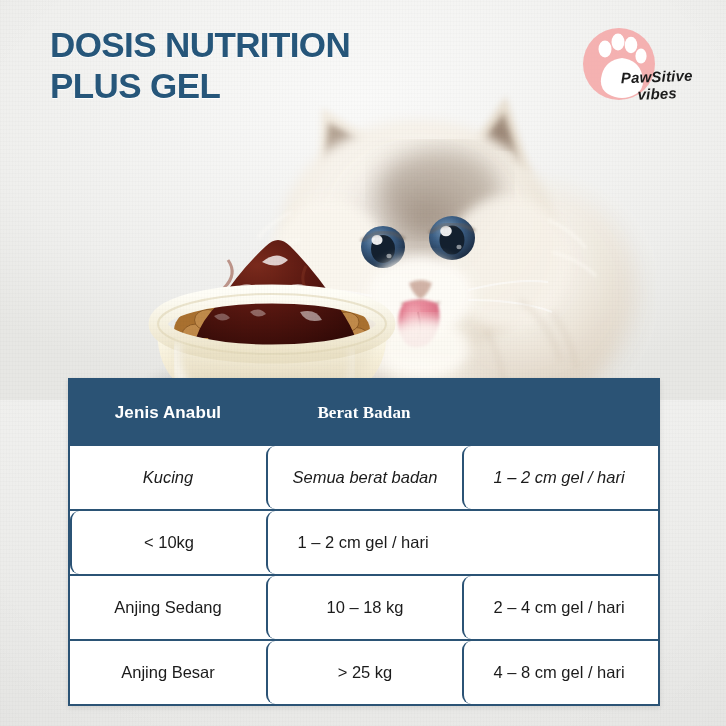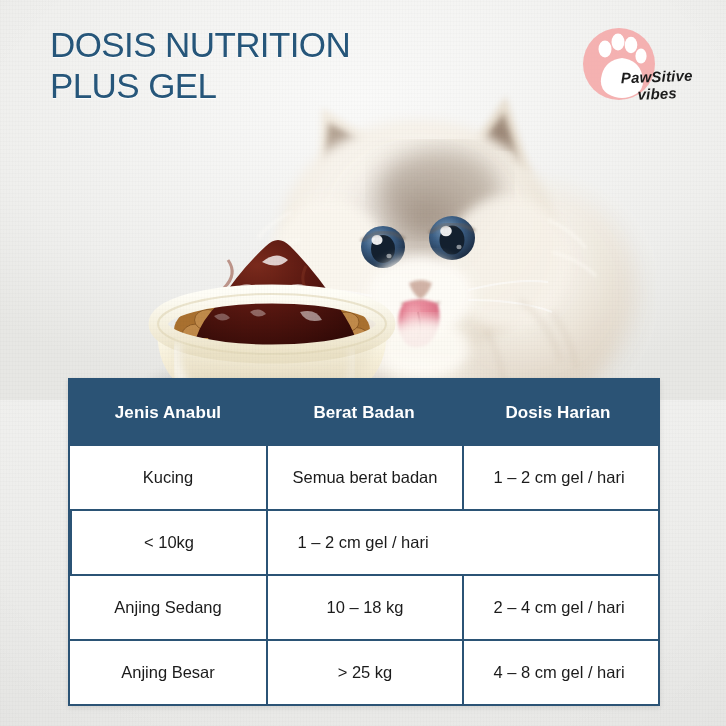--- a/index.html
+++ b/index.html
@@ -24,21 +24,21 @@
   .vignette{
     position:absolute;inset:0;
     background:radial-gradient(ellipse 780px 780px at 50% 45%, rgba(255,255,255,0) 55%, rgba(0,0,0,.045) 100%);
     pointer-events:none;
   }
 
   
   .title{
     position:absolute;left:50px;top:24px;width:420px;
     color:#26567a;
-    font-weight:normal;
+    font-weight:bold;
     font-size:35px;
     line-height:41px;
     letter-spacing:-0.6px;
     text-transform:uppercase;
     white-space:pre-line;
     text-shadow:0 1px 0 rgba(255,255,255,.85);
   }
 
   
   .logo{position:absolute;left:575px;top:22px;width:120px;height:108px;}
@@ -75,23 +75,23 @@
     display:flex;align-items:center;justify-content:center;
     text-align:center;
     color:#1b1b1b;font-size:16.5px;
     box-sizing:border-box;
     padding:0 6px;
   }
   .c0{width:196px;text-align:center;}
   .c1{width:196px;}
   .c2{width:192px;}
   .tbody .trow{height:63px;background:#fff;border-top:2px solid #2b5375;}
-  .tbody .trow:first-child{border-top:none;}
-  .tbody .c1,.tbody .c2{border-left:2px solid #2b5375;}
-  .thead .c1,.thead .c2{border-left:none;}
+  .tbody .trow:first-child{border-top:none;font-style:italic;}
+  .tbody .c1,.tbody .c2{border-left:2px solid #2b5375;border-radius:9px;}
+  .thead .c1,.thead .c2{border-left:none;font-family:Liberation Serif, serif;}
 </style>
 </head>
 <body>
 
 <div class="canvas">
 
   <div class="photo">
     <svg width="726" height="400" viewBox="0 0 726 400" xmlns="http://www.w3.org/2000/svg">
       <defs>
         <radialGradient id="bgG" cx="50%" cy="25%" r="75%">
@@ -329,21 +329,20 @@
       <path d="M31 26 q16 2 20 16 q4 14 -6 20 q-14 8 -28 0 q-10 -6 -6 -20 q4 -14 20 -16 Z" fill="#ffffff"></path>
     </svg>
     <div class="logo-text">PawSitive
 vibes</div>
   </div>
 
   <div class="table">
     <div class="trow thead">
       <div class="tcell c0">Jenis Anabul</div>
       <div class="tcell c1">Berat Badan</div>
-      <div class="tcell c2">Dosis Harian</div>
     </div>
     <div class="tbody">
       <div class="trow">
         <div class="tcell c0">Kucing</div>
         <div class="tcell c1">Semua berat badan</div>
         <div class="tcell c2">1 – 2 cm gel / hari</div>
       </div>
       <div class="trow">
         <div class="tcell c1">&lt; 10kg</div>
         <div class="tcell c2">1 – 2 cm gel / hari</div>

